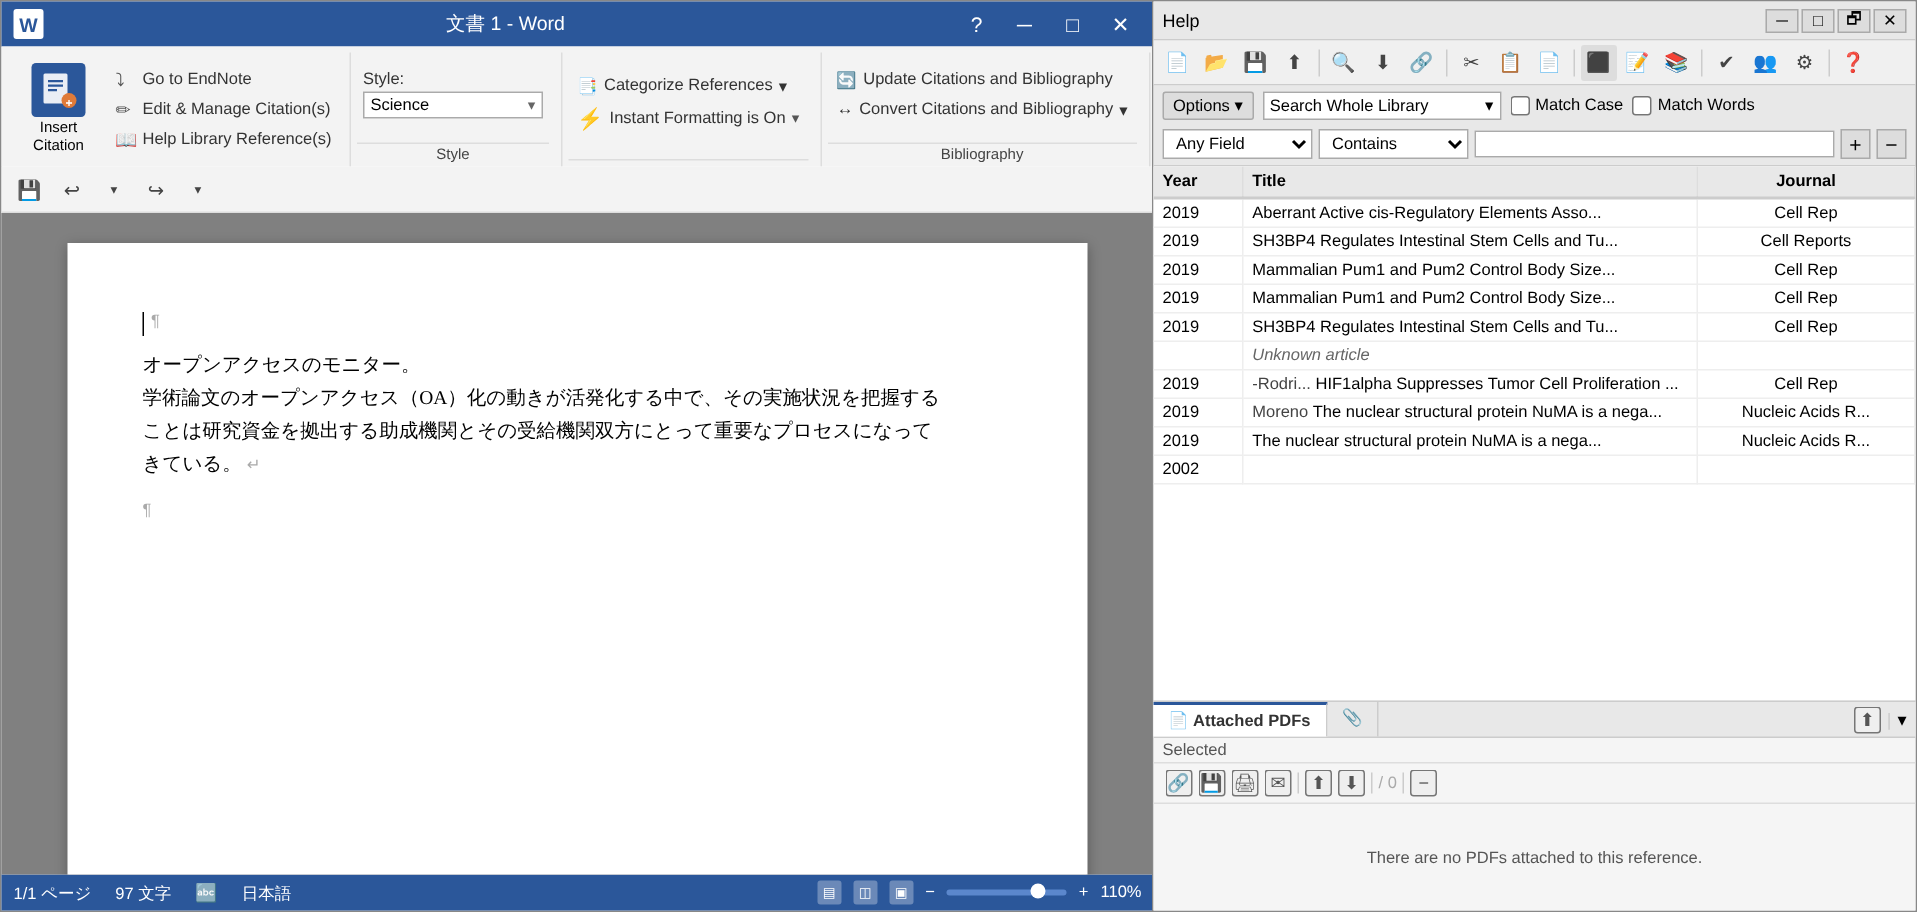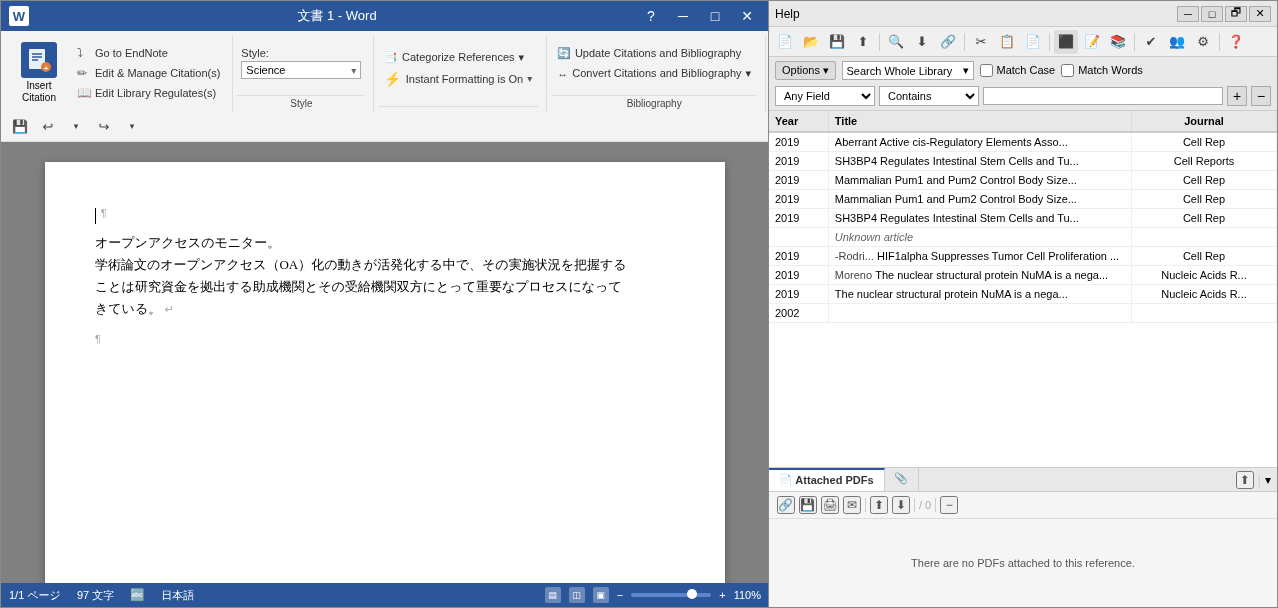--- a/index.html
+++ b/index.html
@@ -349,21 +349,21 @@
       cursor: pointer;
       border-radius: 2px;
     }
     .en-search-dropdown {
       flex: 0 0 auto;
       display: flex; align-items: center;
       background: white;
       border: 1px solid #aaa;
       padding: 2px 4px;
       font-size: 11px;
-      width: 132px;
+      width: 159px;
       cursor: pointer;
     }
     .en-checkbox-group { display: flex; gap: 4px; font-size: 11px; }
     .en-search-row2 {
       width: 100%;
       display: flex;
       align-items: center;
       gap: 4px;
     }
     .en-field-select {
@@ -560,21 +560,21 @@
           <div class="small-btn">
             <span class="small-btn-icon">⤵</span>
             <span>Go to EndNote</span>
           </div>
           <div class="small-btn">
             <span class="small-btn-icon">✏</span>
             <span>Edit &amp; Manage Citation(s)</span>
           </div>
           <div class="small-btn">
             <span class="small-btn-icon">📖</span>
-            <span>Edit Library Regulates(s)</span>
+            <span>Help Library Reference(s)</span>
           </div>
         </div>
       </div>
     </div>
 
     <div class="ribbon-group">
       <div class="ribbon-group-content">
         <div class="style-select">
           <span class="style-label">Style:</span>
           <div class="style-dropdown">
@@ -830,20 +830,23 @@
           <span>📎</span>
         </div>
       </div>
       <div class="bottom-tab-icons">
         <button class="bottom-icon-btn">⬆</button>
         <span style="color:#ccc;">|</span>
         <span style="cursor:pointer;font-size:12px;">▾</span>
       </div>
     </div>
 
+    <div style="padding:2px 6px; border-bottom:1px solid #ddd; font-size:11px; color:#555;">
+      <span>Selected</span>
+    </div>
 
     <div class="pdf-toolbar" style="padding:4px 8px; gap:4px;">
       <button class="pdf-tool-btn">🔗</button>
       <button class="pdf-tool-btn">💾</button>
       <button class="pdf-tool-btn">🖨</button>
       <button class="pdf-tool-btn">✉</button>
       <div class="pdf-sep"></div>
       <button class="pdf-tool-btn">⬆</button>
       <button class="pdf-tool-btn">⬇</button>
       <div class="pdf-sep"></div>

